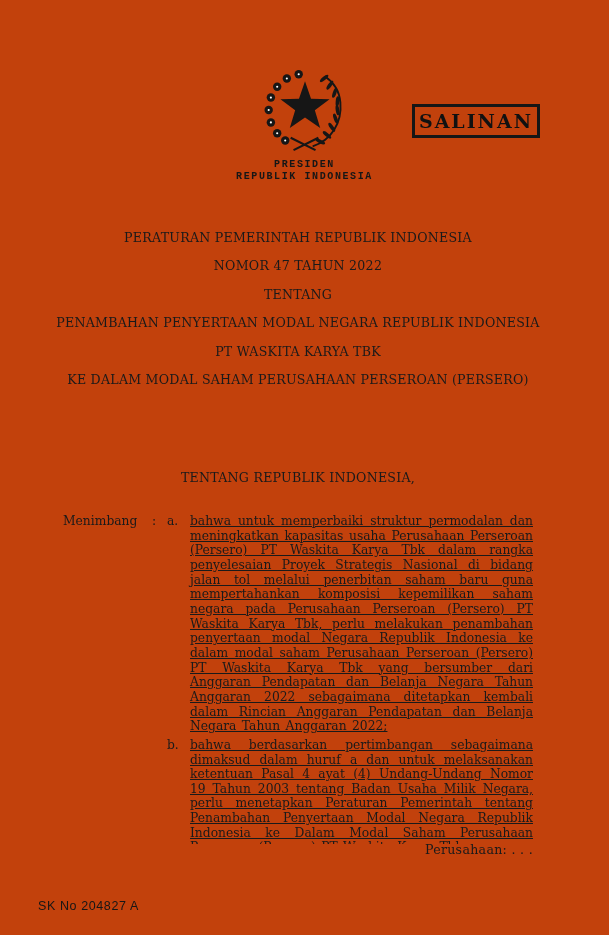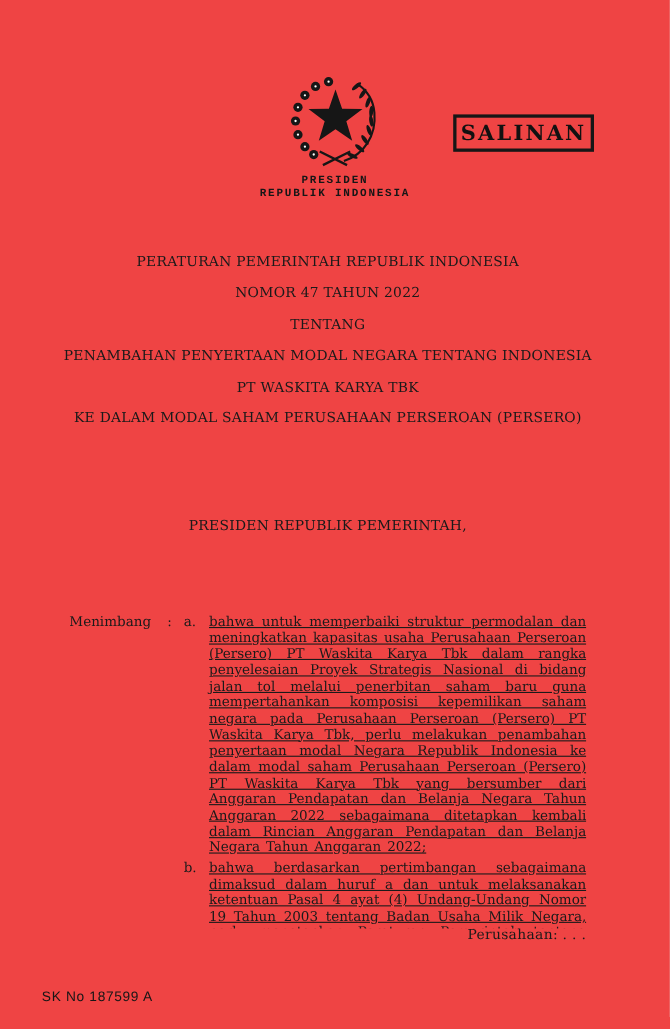--- a/index.html
+++ b/index.html
@@ -5,21 +5,21 @@
   html, body {
     margin: 0;
     padding: 0;
     background: #e8e8e8;
   }
   .page {
     position: relative;
     width: 609px;
     height: 935px;
     margin: 0 auto;
-    background: #ef4444;
+    background: #c2410c;
     color: #1a1a1a;
     font-family: "DejaVu Serif", serif;
     overflow: hidden;
   }
 
   
   .header {
     position: absolute;
     top: 66px;
     left: 0;
@@ -96,21 +96,21 @@
   .considering {
     position: absolute;
     top: 514px;
     left: 63px;
     right: 76px;
     font-size: 12.3px;
     line-height: 14.65px;
     height: 330px;
     overflow: hidden;
   }
-  .c-row { display: flex; align-items: flex-start; margin-top: 44px; }
+  .c-row { display: flex; align-items: flex-start; }
   .c-row + .c-row { margin-top: 4px; }
   .c-label { width: 89px; flex: 0 0 89px; }
   .c-sep   { width: 15px; flex: 0 0 15px; }
   .c-marker{ width: 23px; flex: 0 0 23px; }
   .c-text  {
     flex: 1 1 auto;
     text-align: justify;
     text-justify: inter-word;
     word-spacing: 1.5px;
     text-decoration: underline;
@@ -189,39 +189,39 @@
     <div class="letterhead">
       <div>PRESIDEN</div>
       <div>REPUBLIK INDONESIA</div>
     </div>
   </div>
 
   <div class="title-block">
     <div class="line">PERATURAN PEMERINTAH REPUBLIK INDONESIA</div>
     <div class="line">NOMOR 47 TAHUN 2022</div>
     <div class="line">TENTANG</div>
-    <div class="line">PENAMBAHAN PENYERTAAN MODAL NEGARA TENTANG INDONESIA</div>
+    <div class="line">PENAMBAHAN PENYERTAAN MODAL NEGARA REPUBLIK INDONESIA</div>
     <div class="line">PT WASKITA KARYA TBK</div>
     <div class="line">KE DALAM MODAL SAHAM PERUSAHAAN PERSEROAN (PERSERO)</div>
   </div>
 
-  <div class="authority">PRESIDEN REPUBLIK PEMERINTAH,</div>
+  <div class="authority">TENTANG REPUBLIK INDONESIA,</div>
 
   <div class="considering">
     <div class="c-row">
       <div class="c-label">Menimbang</div>
       <div class="c-sep">:</div>
       <div class="c-marker">a.</div>
       <div class="c-text">bahwa untuk memperbaiki struktur permodalan dan meningkatkan kapasitas usaha Perusahaan Perseroan (Persero) PT Waskita Karya Tbk dalam rangka penyelesaian Proyek Strategis Nasional di bidang jalan tol melalui penerbitan saham baru guna mempertahankan komposisi kepemilikan saham negara pada Perusahaan Perseroan (Persero) PT Waskita Karya Tbk, perlu melakukan penambahan penyertaan modal Negara Republik Indonesia ke dalam modal saham Perusahaan Perseroan (Persero) PT Waskita Karya Tbk yang bersumber dari Anggaran Pendapatan dan Belanja Negara Tahun Anggaran 2022 sebagaimana ditetapkan kembali dalam Rincian Anggaran Pendapatan dan Belanja Negara Tahun Anggaran 2022;</div>
     </div>
     <div class="c-row">
       <div class="c-label"></div>
       <div class="c-sep"></div>
       <div class="c-marker">b.</div>
       <div class="c-text">bahwa berdasarkan pertimbangan sebagaimana dimaksud dalam huruf a dan untuk melaksanakan ketentuan Pasal 4 ayat (4) Undang-Undang Nomor 19 Tahun 2003 tentang Badan Usaha Milik Negara, perlu menetapkan Peraturan Pemerintah tentang Penambahan Penyertaan Modal Negara Republik Indonesia ke Dalam Modal Saham Perusahaan Perseroan (Persero) PT Waskita Karya Tbk;</div>
     </div>
   </div>
 
   <div class="catchword">Perusahaan: . . .</div>
 
-  <div class="footer-code">SK No 187599 A</div>
+  <div class="footer-code">SK No 204827 A</div>
 
 </div>
 
 </body></html>

